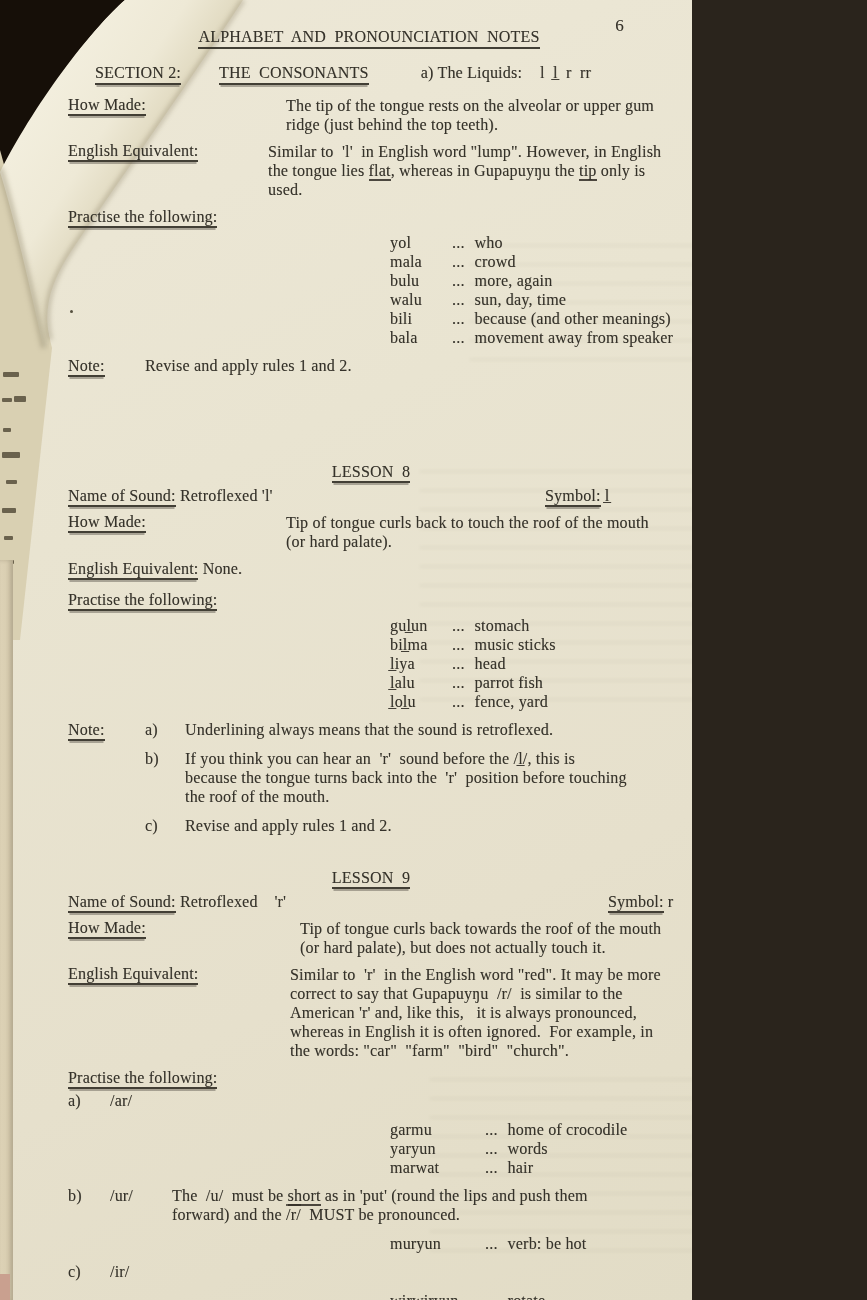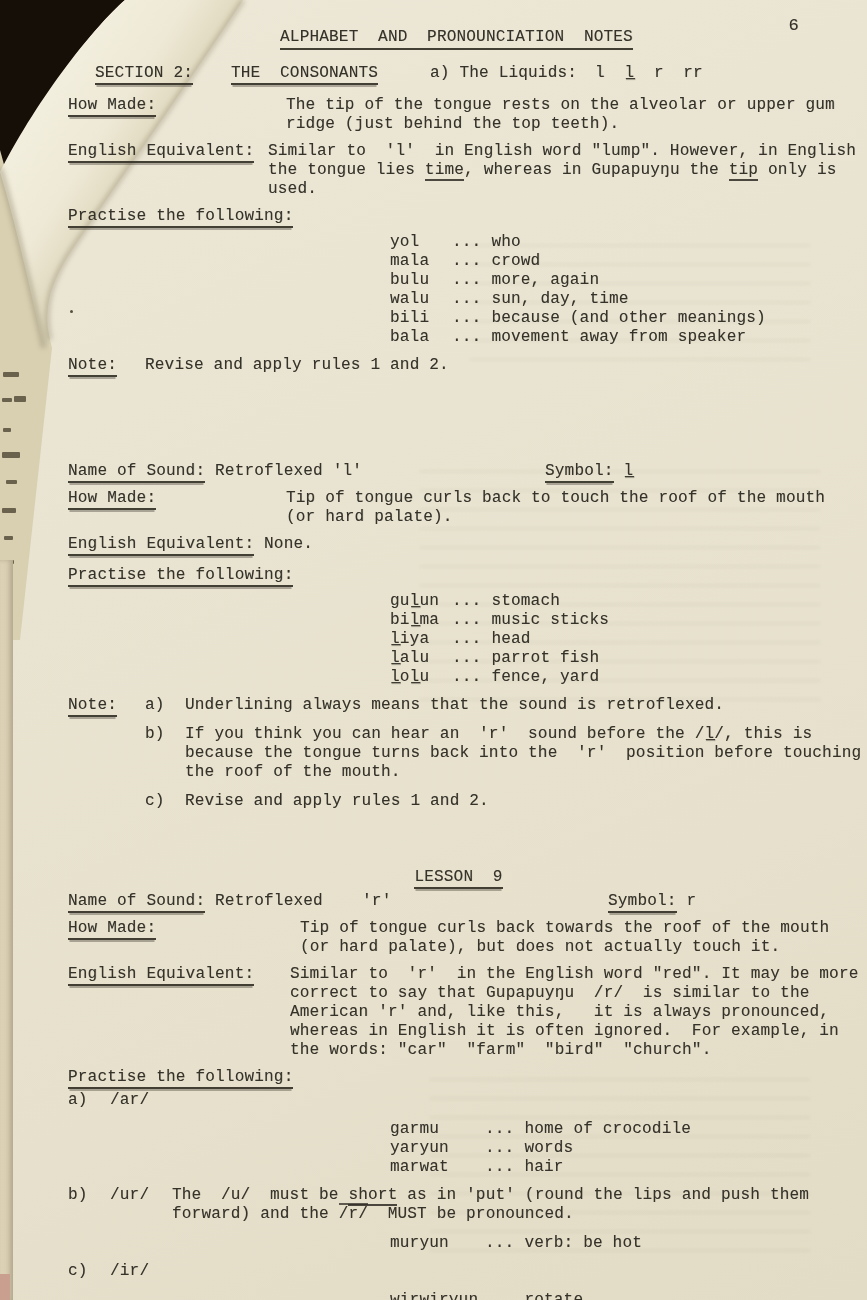--- a/index.html
+++ b/index.html
@@ -1,18 +1,18 @@
 <!DOCTYPE html>
 <html><head>
 <meta charset="utf-8">
 <style>
   html,body{margin:0;padding:0;background:#2a241c;}
-  .page{position:relative;width:867px;height:1300px;overflow:hidden;
+  .page{position:relative;width:692px;height:1300px;overflow:hidden;
     background:linear-gradient(155deg,#ede8d7 0%,#e9e4d1 35%,#e6e0cc 70%,#e2dcc6 100%);
-    font-family:Liberation Mono, monospace;
+    font-family:Liberation Serif, serif;
     color:#35322a;font-size:16px;letter-spacing:.2px;
     text-shadow:.3px .3px 0 rgba(40,36,28,.30);}
   .abs{position:absolute;}
   [data-bind],[data-bind-rich]{white-space:pre;}
   
   .lbl{border-bottom:2px solid rgba(48,44,36,.9);padding-bottom:1px;
        box-shadow:0 3.5px 0 -1.5px rgba(48,44,36,.35);}
   .u2{border-bottom:2px solid rgba(48,44,36,.9);padding-bottom:2px;}
   .u1{border-bottom:2px solid rgba(48,44,36,.85);}
   .o1{border-top:2px solid rgba(48,44,36,.75);}
@@ -115,21 +115,21 @@
   </div>
 
   <div class="abs lesson l7">
     <div class="grid2 hm">
       <span><span class="lbl" data-bind="labels.how_made">How Made:</span></span>
       <span class="row" data-bind="lesson7.how_made">The tip of the tongue rests on the alveolar or upper gum
 ridge (just behind the top teeth).</span>
     </div>
     <div class="grid2 ee7">
       <span><span class="lbl" data-bind="labels.english_equivalent">English Equivalent:</span></span>
-      <span class="row" data-bind-rich="lesson7.english_equivalent_rich"><span>Similar to  'l'  in English word "lump". However, in English</span><br><span>the tongue lies </span><span class="u1">time</span><span>, whereas in Gupapuyŋu the </span><span class="u1">tip</span><span> only is</span><br><span>used.</span></span>
+      <span class="row" data-bind-rich="lesson7.english_equivalent_rich"><span>Similar to  'l'  in English word "lump". However, in English</span><br><span>the tongue lies </span><span class="u1">flat</span><span>, whereas in Gupapuyŋu the </span><span class="u1">tip</span><span> only is</span><br><span>used.</span></span>
     </div>
     <div class="row practise"><span class="lbl" data-bind="labels.practise">Practise the following:</span></div>
     <div class="vlist">
       <div class="vrow">
           <span class="w60" data-bind="lesson7.items.0.word">yol</span>
           <span class="vdots" data-bind="dots">...</span>
           <span data-bind="lesson7.items.0.gloss">who</span>
         </div>
       <div class="vrow">
           <span class="w60" data-bind="lesson7.items.1.word">mala</span>
@@ -157,20 +157,21 @@
           <span data-bind="lesson7.items.5.gloss">movement away from speaker</span>
         </div>
     </div>
     <div class="noterow">
       <span><span class="lbl" data-bind="labels.note">Note:</span></span>
       <span data-bind="lesson7.note">Revise and apply rules 1 and 2.</span>
     </div>
   </div>
 
   <div class="abs lesson l8">
+    <div class="lesson-title"><span class="lbl" data-bind="lesson8.title">LESSON  8</span></div>
     <div class="row ns-row">
       <span class="lbl" data-bind="labels.name_of_sound">Name of Sound:</span>
       <span> </span><span data-bind="lesson8.name_of_sound">Retroflexed 'l'</span>
       <span class="symbol sym-a"><span class="lbl" data-bind="labels.symbol">Symbol:</span><span> </span><span data-bind="lesson8.symbol">l̲</span></span>
     </div>
     <div class="grid2 hm">
       <span><span class="lbl" data-bind="labels.how_made">How Made:</span></span>
       <span class="row" data-bind="lesson8.how_made">Tip of tongue curls back to touch the roof of the mouth
 (or hard palate).</span>
     </div>

